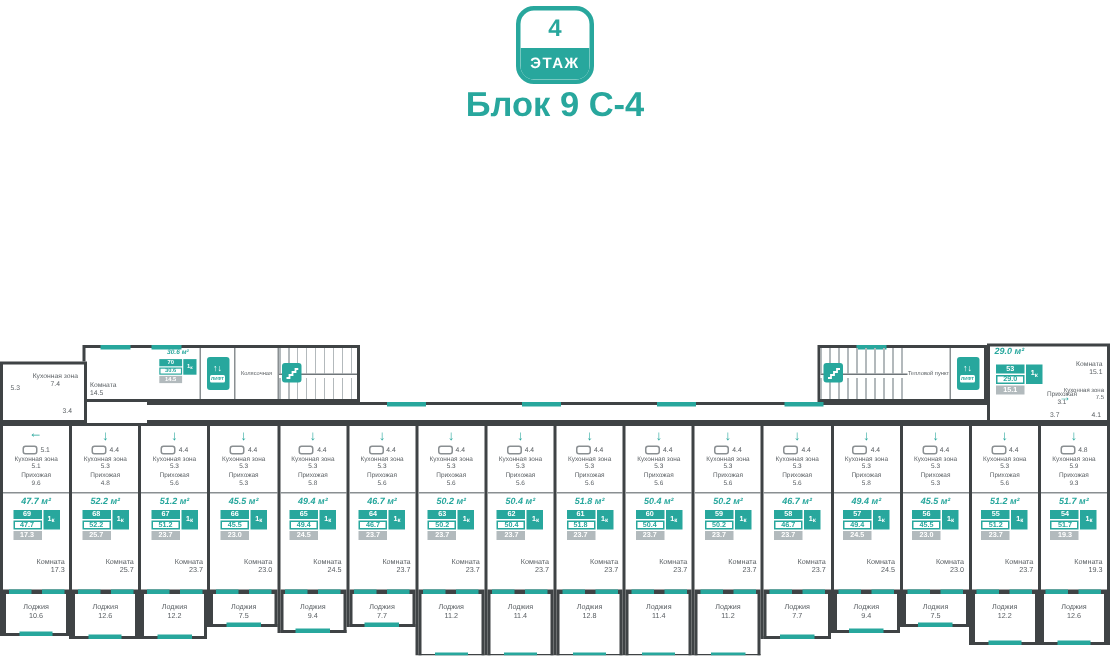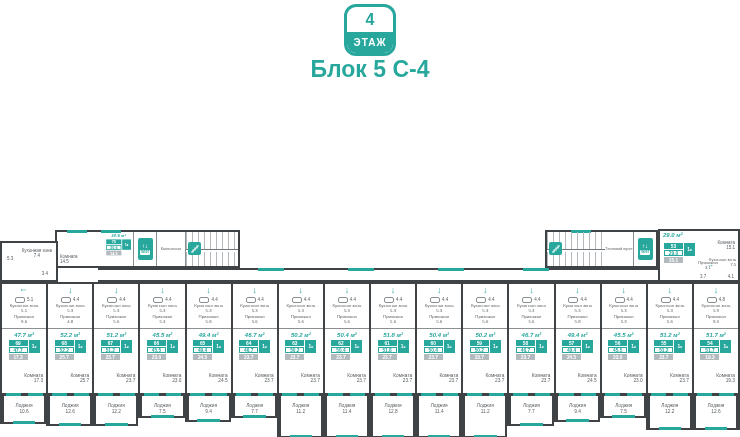--- a/index.html
+++ b/index.html
@@ -104,21 +104,21 @@
 </style>
 </head>
 <body>
 
 <div class="screen">
 
   <div class="fb">
     <div class="fb-num">4</div>
     <div class="fb-floor">ЭТАЖ</div>
   </div>
-  <div class="block-title">Блок 5 С-4</div>
+  <div class="block-title">Блок 9 С-4</div>
 
   <div class="corridor">
     <i class="cwin" style="left:160px"></i>
     <i class="cwin" style="left:250px"></i>
     <i class="cwin" style="left:340px"></i>
     <i class="cwin" style="left:425px"></i>
   </div>
 
   <div class="wing wing-l">
     <i class="wwin" style="left:10px"></i>

